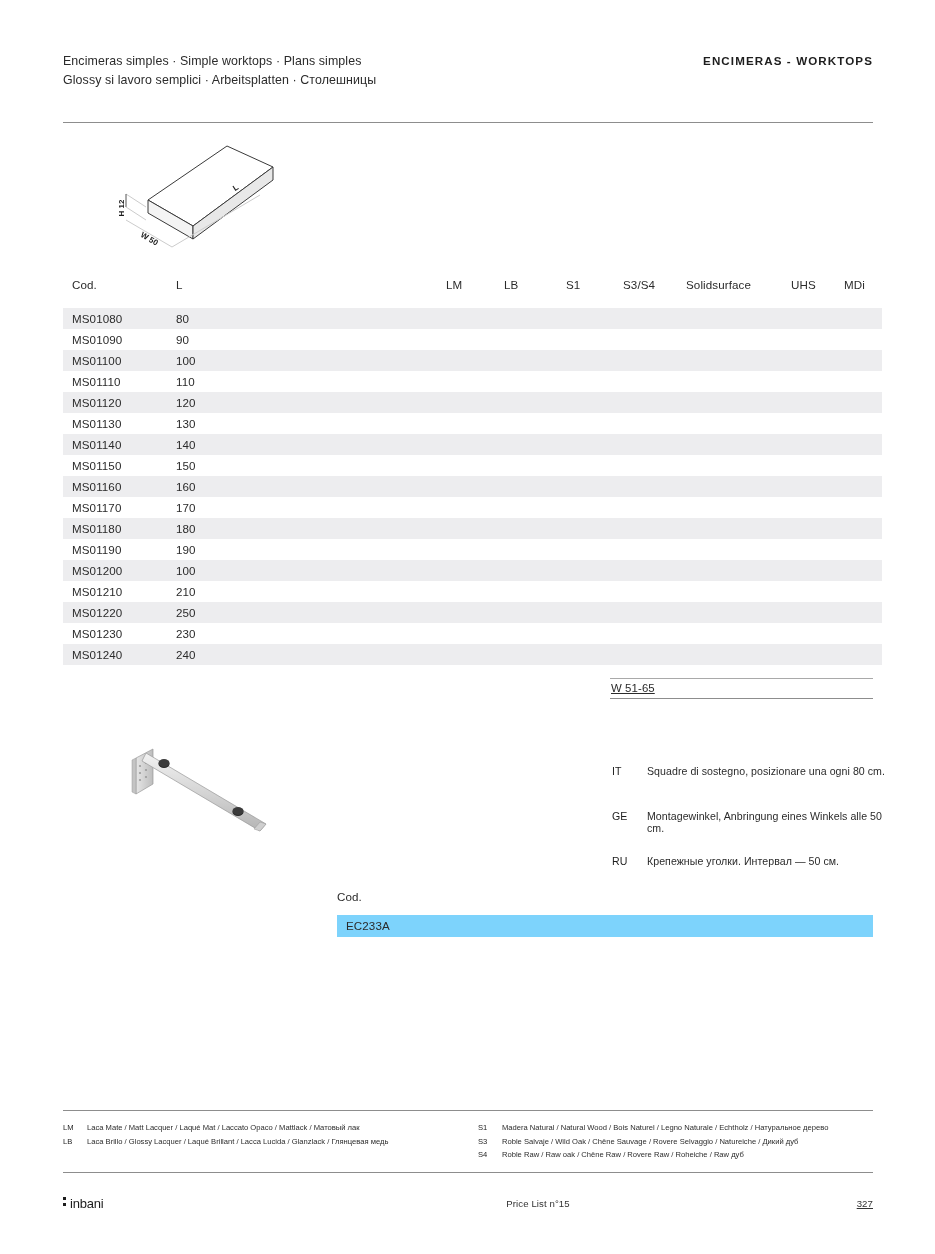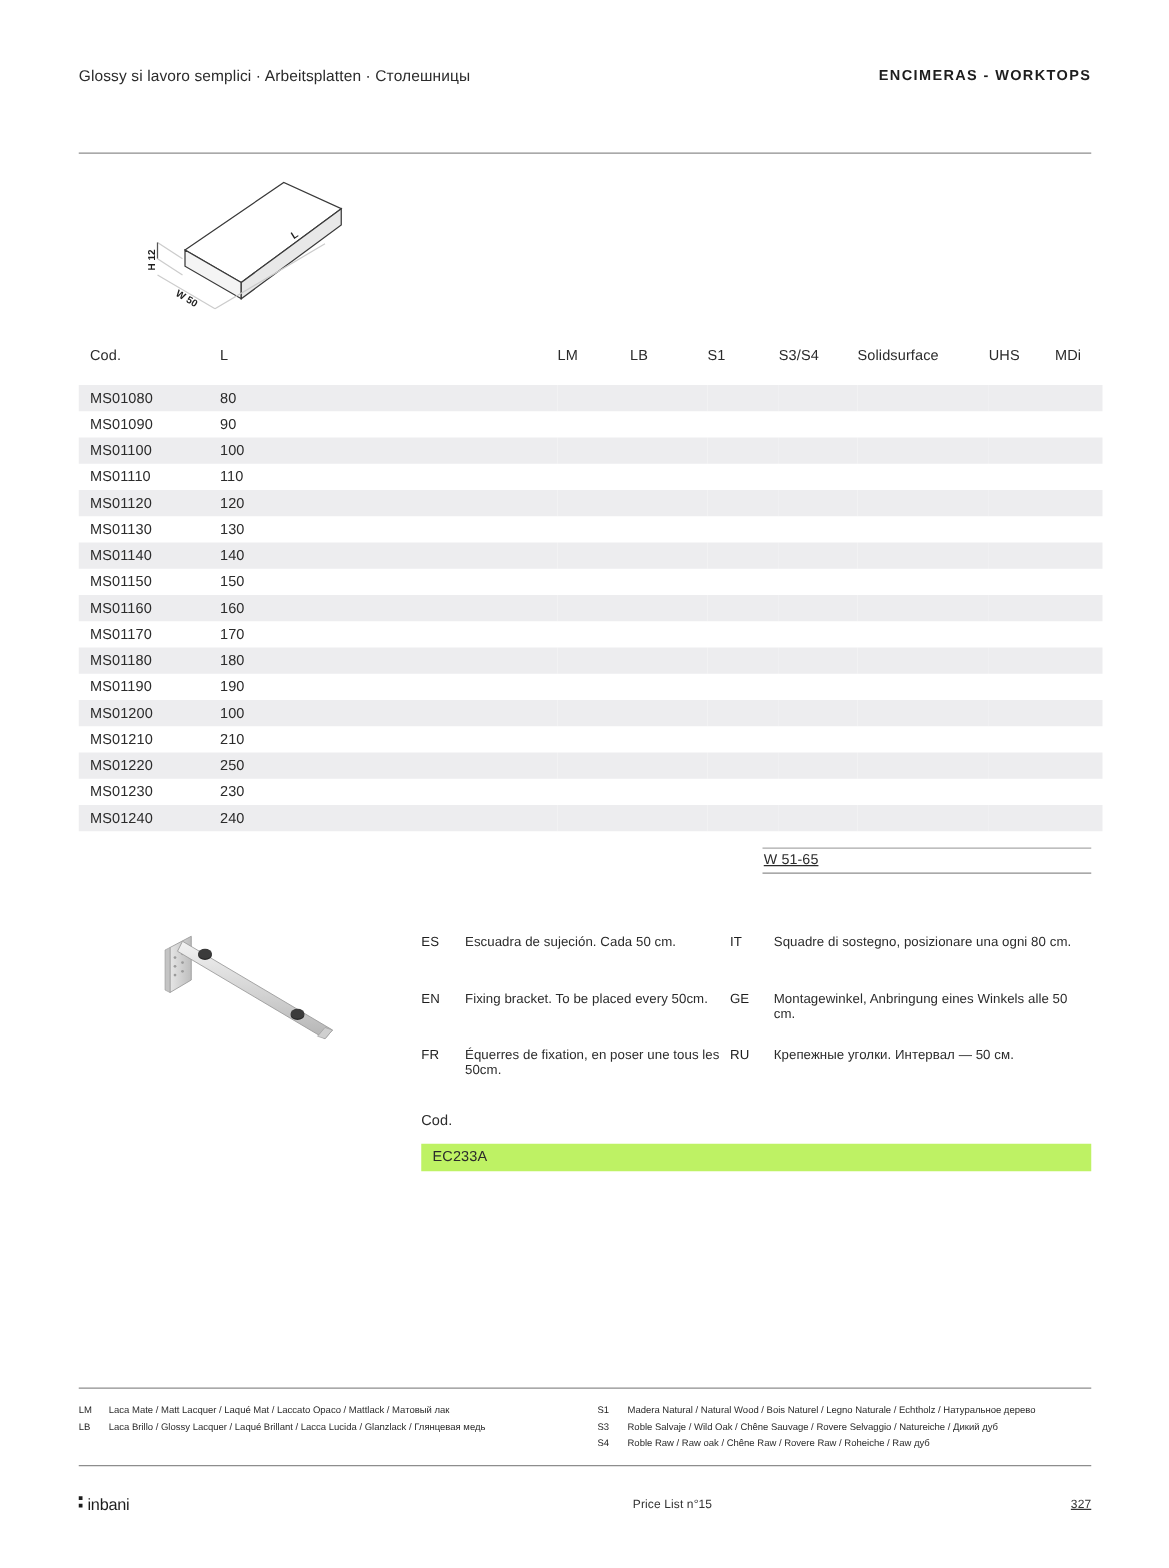--- a/index.html
+++ b/index.html
@@ -130,21 +130,21 @@
     height: 110px;
   }
   .lang-block {
     position: absolute;
     top: 748px;
     font-size: 10.6px;
     color: #2b2b2b;
     letter-spacing: 0.05px;
   }
   .lang-block.left  { left: 337px; width: 270px; }
-  .lang-block.right { left: 584px; width: 280px; }
+  .lang-block.right { left: 612px; width: 280px; margin-top: 17px; }
   .lang-row {
     display: flex;
     height: 45px;
     align-items: flex-start;
   }
   .lang-code {
     width: 35px;
     flex: 0 0 35px;
     color: #1d1d1d;
   }
@@ -157,21 +157,21 @@
     top: 890px;
     width: 536px;
   }
   .cod-block .cod-label {
     font-size: 11.6px;
     color: #2b2b2b;
     padding-bottom: 12px;
     letter-spacing: 0.1px;
   }
   .cod-block .cod-row {
-    background: #bef264;
+    background: #7dd3fc;
     height: 22px;
     line-height: 22px;
     font-size: 11.6px;
     color: #2b2b2b;
     padding-left: 9px;
     letter-spacing: 0.1px;
   }
 
   
   .footnotes {
@@ -247,20 +247,21 @@
     text-decoration: underline;
   }
 </style>
 </head>
 <body>
 
 <div class="page">
 
   <div class="header">
     <div class="header-titles">
+      <div>Encimeras simples · Simple worktops · Plans simples</div>
       <div>Glossy si lavoro semplici · Arbeitsplatten · Столешницы</div>
     </div>
     <div class="header-right">ENCIMERAS - WORKTOPS</div>
   </div>
 
   <div class="rule-top"></div>
 
   <div class="iso-wrap">
     <svg width="270" height="135" viewBox="0 0 270 135">
 
@@ -540,34 +541,20 @@
       <polygon points="26,17 146,88 140,95 22,25" fill="url(#metal)" stroke="#9a9a9a" stroke-width="0.7"></polygon>
       <polygon points="146,88 140,95 134,93 140,86" fill="#cfcfcf" stroke="#9a9a9a" stroke-width="0.5"></polygon>
 
       <ellipse cx="44" cy="28" rx="5.5" ry="4" fill="#262626"></ellipse>
       <ellipse cx="44" cy="27" rx="5.5" ry="4" fill="#3b3b3b"></ellipse>
       <ellipse cx="118" cy="76" rx="5.5" ry="4" fill="#262626"></ellipse>
       <ellipse cx="118" cy="75" rx="5.5" ry="4" fill="#3b3b3b"></ellipse>
     </svg>
   </div>
 
-  <div class="lang-block left" id="lang-left">
-      <div class="lang-row">
-        <div class="lang-code">ES</div>
-        <div class="lang-text">Escuadra de sujeción. Cada 50 cm.</div>
-      </div>
-      <div class="lang-row">
-        <div class="lang-code">EN</div>
-        <div class="lang-text">Fixing bracket. To be placed every 50cm.</div>
-      </div>
-      <div class="lang-row">
-        <div class="lang-code">FR</div>
-        <div class="lang-text">Équerres de fixation, en poser une tous les 50cm.</div>
-      </div>
-    </div>
   <div class="lang-block right" id="lang-right">
       <div class="lang-row">
         <div class="lang-code">IT</div>
         <div class="lang-text">Squadre di sostegno, posizionare una ogni 80 cm.</div>
       </div>
       <div class="lang-row">
         <div class="lang-code">GE</div>
         <div class="lang-text">Montagewinkel, Anbringung eines Winkels alle 50 cm.</div>
       </div>
       <div class="lang-row">

